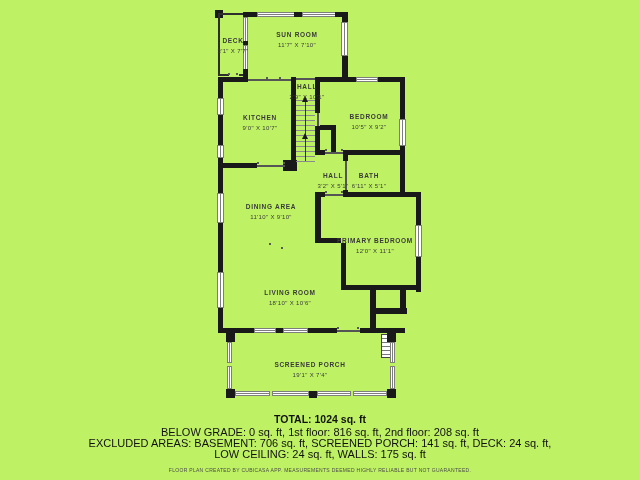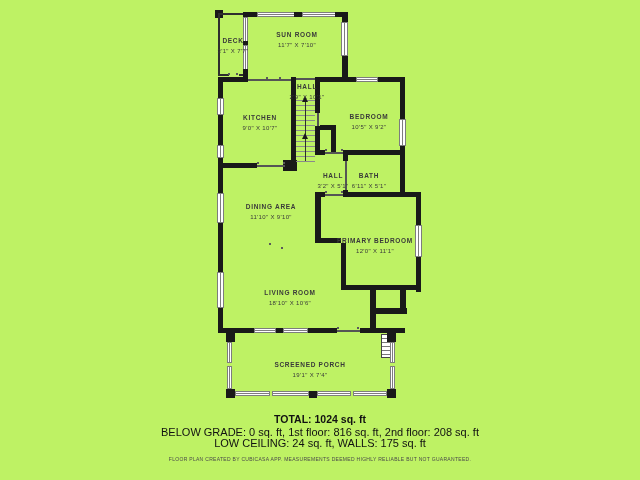--- a/index.html
+++ b/index.html
@@ -212,16 +212,17 @@
     </div>
     <div class="room" style="left:310px;top:370px;">
       <div class="nm">SCREENED PORCH</div>
       <div class="dm">19'1" X 7'4"</div>
     </div>
   </div>
 
   <div class="summary">
     <div class="total">TOTAL: 1024 sq. ft</div>
     <div class="sline">BELOW GRADE: 0 sq. ft, 1st floor: 816 sq. ft, 2nd floor: 208 sq. ft</div>
+    <div class="sline">EXCLUDED AREAS: BASEMENT: 706 sq. ft, SCREENED PORCH: 141 sq. ft, DECK: 24 sq. ft,</div>
     <div class="sline">LOW CEILING: 24 sq. ft, WALLS: 175 sq. ft</div>
     <div class="disclaimer">FLOOR PLAN CREATED BY CUBICASA APP. MEASUREMENTS DEEMED HIGHLY RELIABLE BUT NOT GUARANTEED.</div>
   </div>
 </div>
 
 </body></html>

